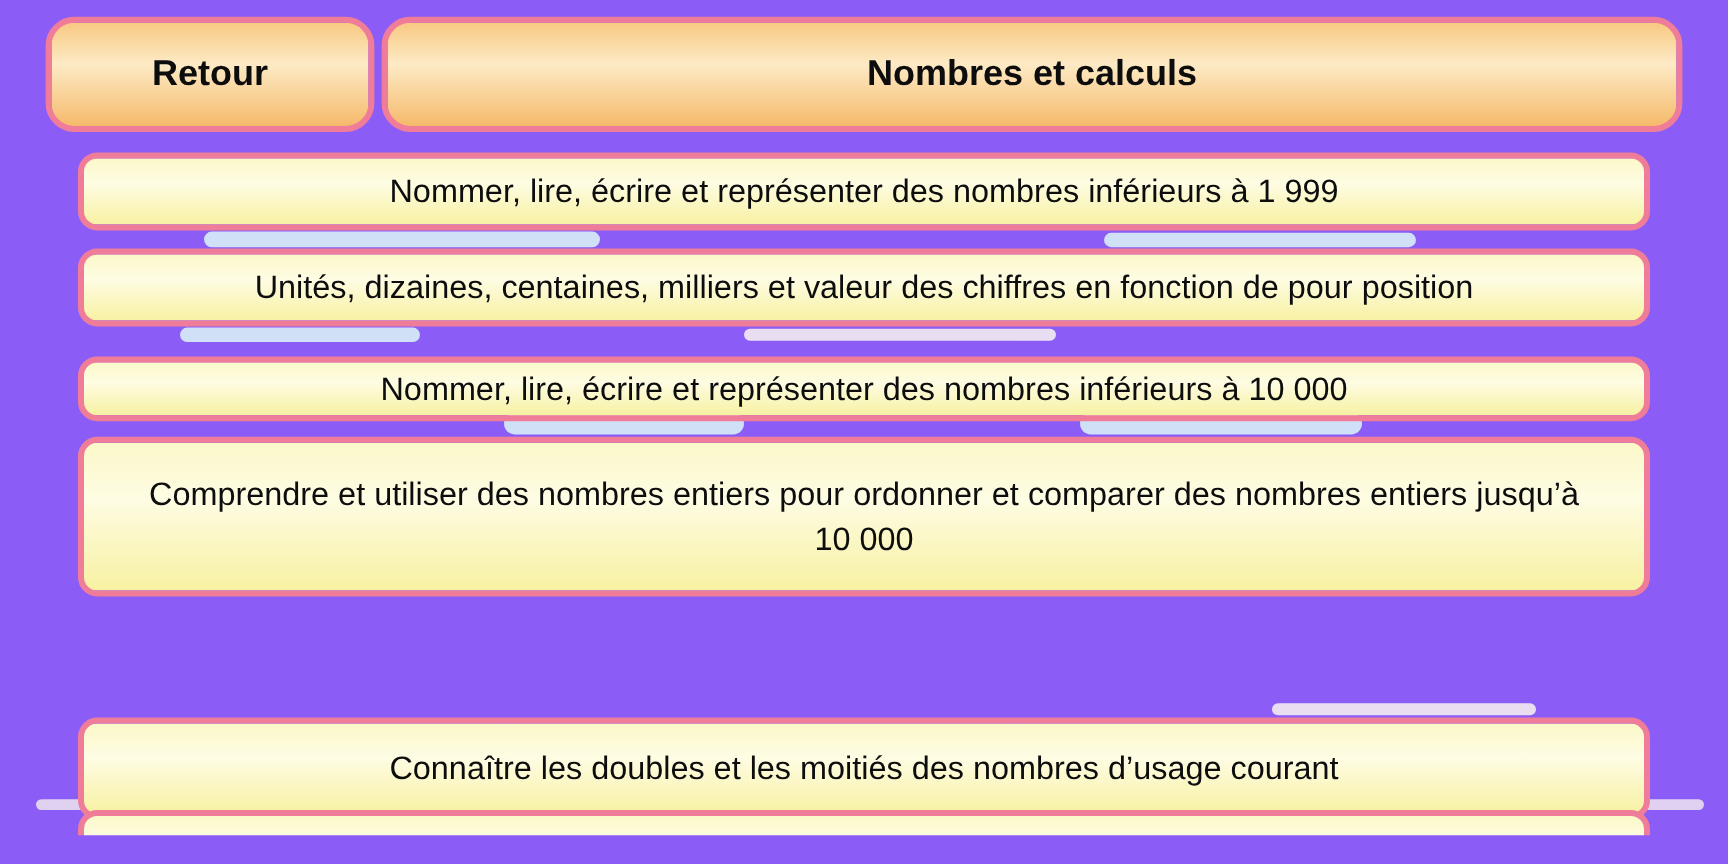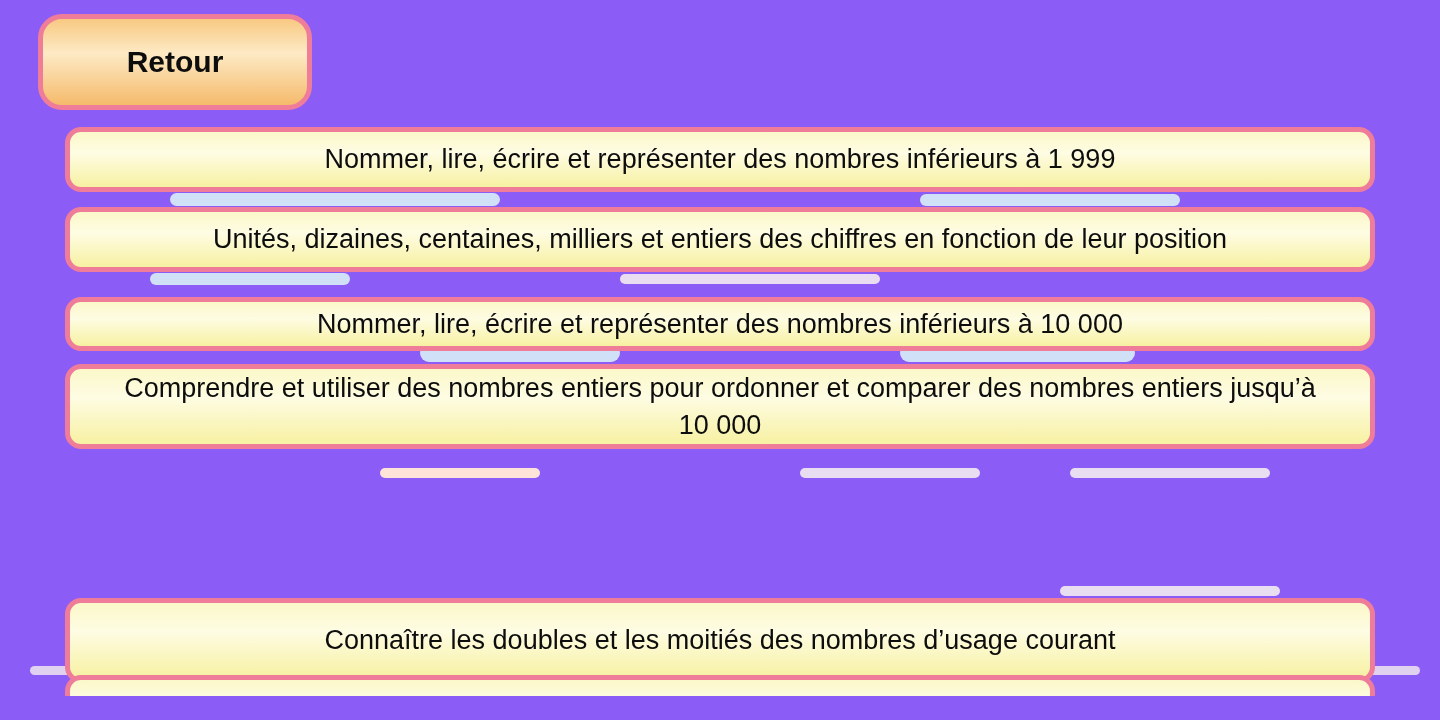--- a/index.html
+++ b/index.html
@@ -43,21 +43,21 @@
     background: linear-gradient(180deg, #fbf8c9 0%, #fefce3 38%, #f7f1a2 100%);
     border-radius: 16px;
     font-size: 27px;
     line-height: 37px;
     padding: 0 30px;
     cursor: pointer;
   }
   .item-1 { top: 127px; height: 65px; }
   .item-2 { top: 207px; height: 65px; }
   .item-3 { top: 287px; height: 54px; margin-top: 10px; }
-  .item-4 { top: 364px; height: 85px; }
+  .item-4 { top: 364px; height: 133px; }
   .item-5 { top: 479px; height: 105px; }
   .item-6 { top: 598px; height: 85px; }
   .item-7 { top: 675px; height: 65px; }
   
   .list-viewport {
     position: absolute;
     left: 0; top: 0;
     width: 1440px;
     height: 696px;
     overflow: hidden;
@@ -95,26 +95,27 @@
   <div class="blob blue blob-e"></div>
   <div class="blob blue blob-f"></div>
   <div class="blob peach blob-g"></div>
   <div class="blob lavender blob-h"></div>
   <div class="blob lavender blob-i"></div>
   <div class="blob lavender blob-j"></div>
   <div class="blob lavender blob-k"></div>
 
   <div class="pill orange back-btn">Retour</div>
 
+  <div class="pill orange title-bar">Nombres et calculs</div>
 
   <div class="list-viewport">
 
     <div class="pill item item-1">Nommer, lire, écrire et représenter des nombres inférieurs à 1&nbsp;999</div>
 
-    <div class="pill item item-2">Unités, dizaines, centaines, milliers et entiers des chiffres en fonction de leur position</div>
+    <div class="pill item item-2">Unités, dizaines, centaines, milliers et valeur des chiffres en fonction de pour position</div>
 
     <div class="pill item item-3">Nommer, lire, écrire et représenter des nombres inférieurs à 10&nbsp;000</div>
 
     <div class="pill item item-4">Comprendre et utiliser des nombres entiers pour ordonner et comparer des nombres entiers jusqu’à 10&nbsp;000</div>
 
 
     <div class="pill item item-6">Connaître les doubles et les moitiés des nombres d’usage courant</div>
 
     <div class="pill item item-7"></div>
 

